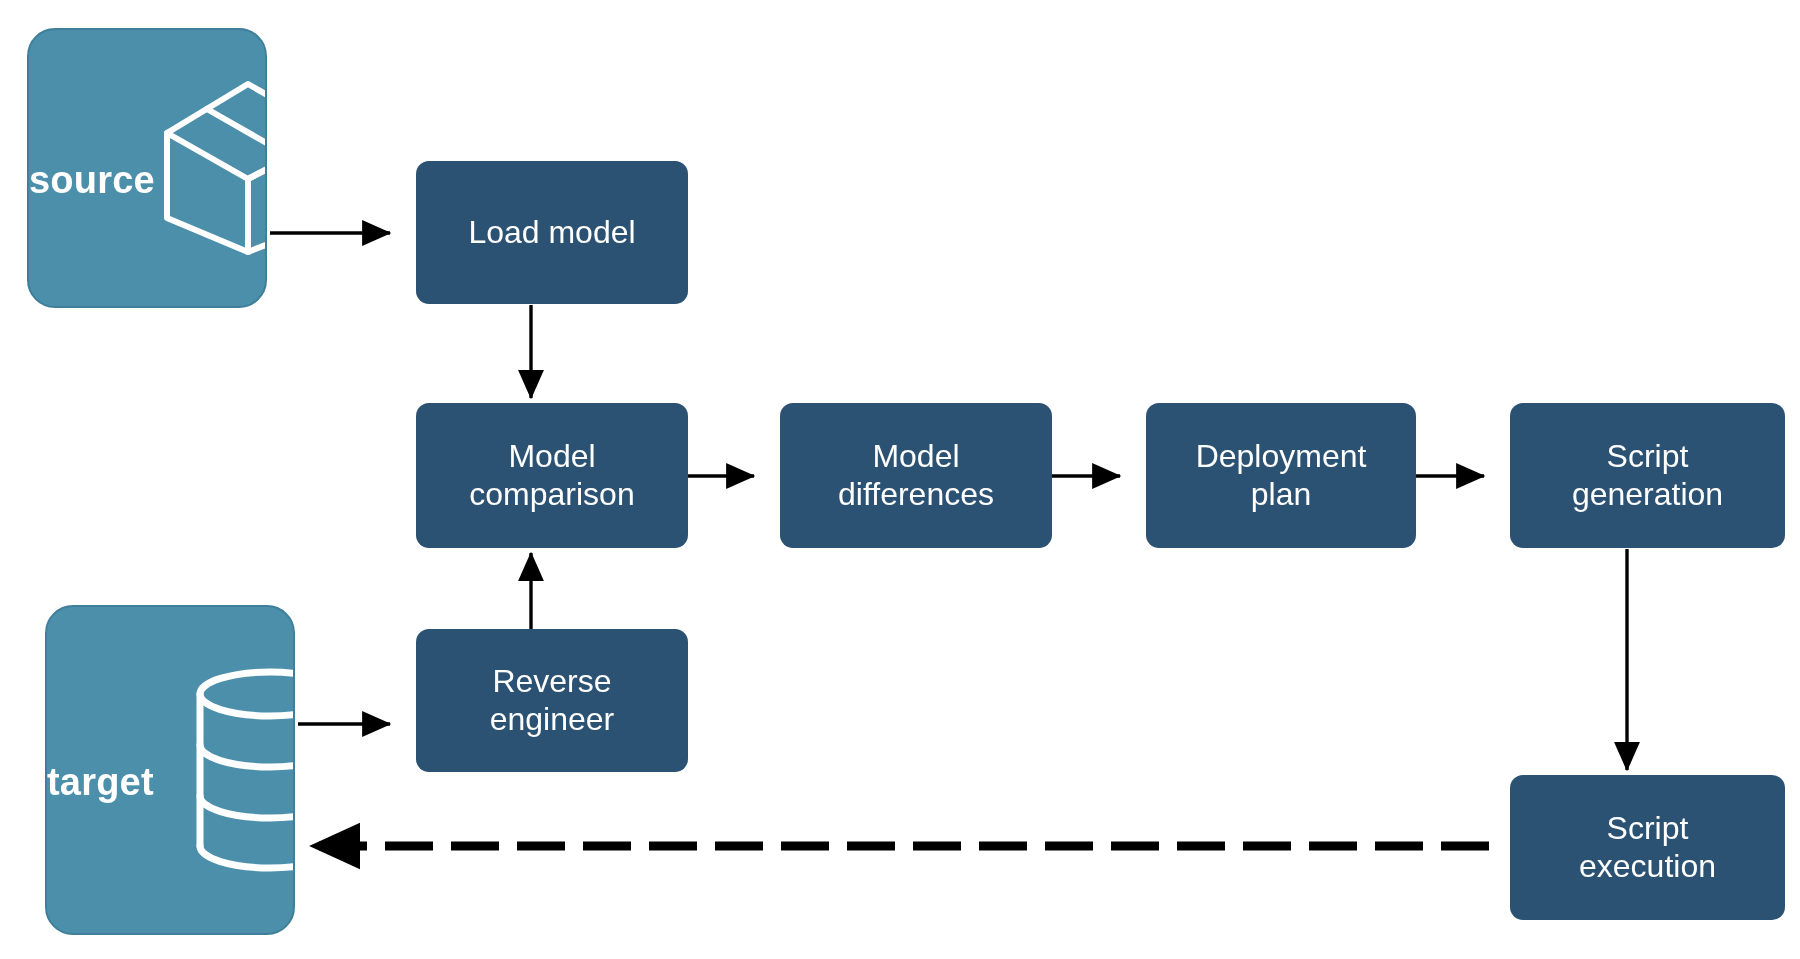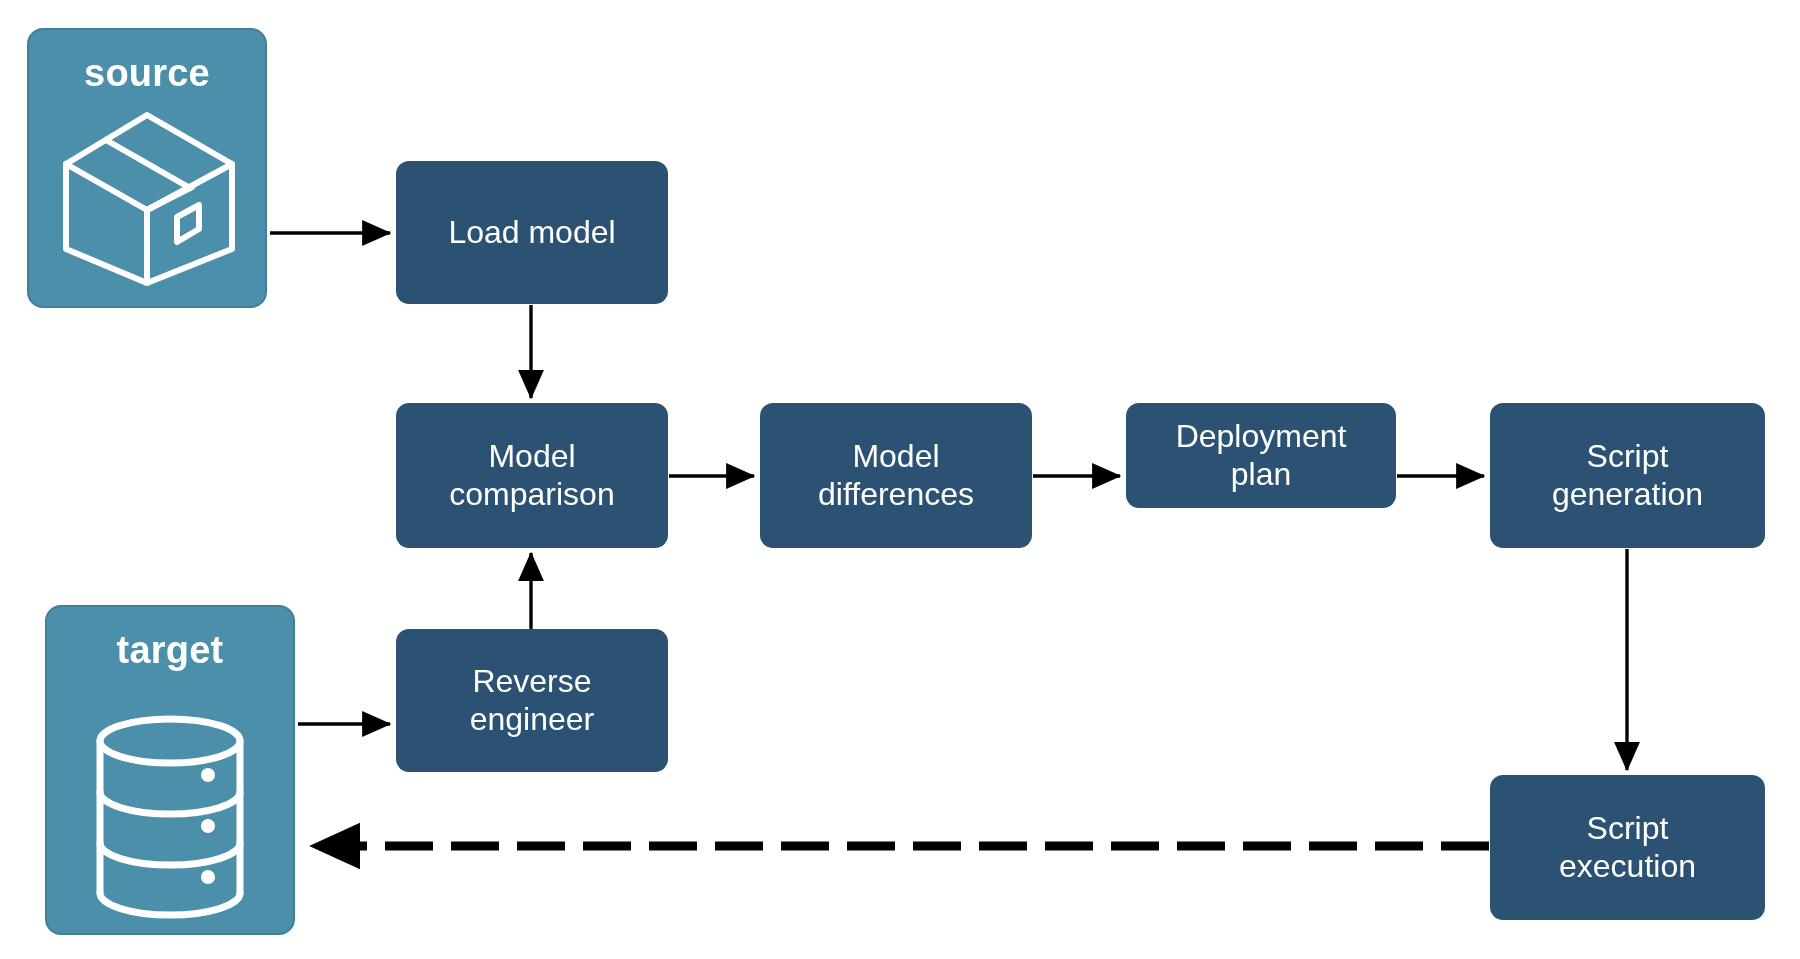--- a/index.html
+++ b/index.html
@@ -14,26 +14,26 @@
   #canvas {
     position: relative;
     width: 1800px;
     height: 959px;
     background: #ffffff;
     overflow: hidden;
   }
   
   .endpoint {
     position: absolute;
-    border-radius: 16px;
+    border-radius: 28px;
     background: var(--endpoint-fill, #4b8fab);
     border: 2px solid var(--endpoint-stroke, #3f7f9a);
     box-sizing: border-box;
     display: flex;
-    flex-direction: column;
+    flex-direction: row;
     align-items: center;
     overflow: hidden;
   }
   .endpoint-label {
     color: #ffffff;
     font-weight: bold;
     font-size: 38px;
     letter-spacing: 0.2px;
     line-height: 1;
     margin-top: 24px;
@@ -55,20 +55,21 @@
     color: #ffffff;
     display: flex;
     align-items: center;
     justify-content: center;
     text-align: center;
     font-size: 32px;
     line-height: 1.16;
     padding: 4px 8px;
     white-space: pre-line;
     user-select: none;
+    margin-left: 20px;
   }
   
   .connector-layer {
     position: absolute;
     left: 0;
     top: 0;
     width: 1800px;
     height: 959px;
     pointer-events: none;
   }
@@ -154,21 +155,21 @@
   </div>
 
   <div class="process" style="left:396px; top:161px; width:272px; height:143px;">Load model</div>
 
   <div class="process" style="left:396px; top:403px; width:272px; height:145px;">Model
 comparison</div>
 
   <div class="process" style="left:760px; top:403px; width:272px; height:145px;">Model
 differences</div>
 
-  <div class="process" style="left:1126px; top:403px; width:270px; height:105px;">Deployment
+  <div class="process" style="left:1126px; top:403px; width:270px; height:145px;">Deployment
 plan</div>
 
   <div class="process" style="left:1490px; top:403px; width:275px; height:145px;">Script
 generation</div>
 
   <div class="process" style="left:396px; top:629px; width:272px; height:143px;">Reverse
 engineer</div>
 
   <div class="process" style="left:1490px; top:775px; width:275px; height:145px;">Script
 execution</div>

